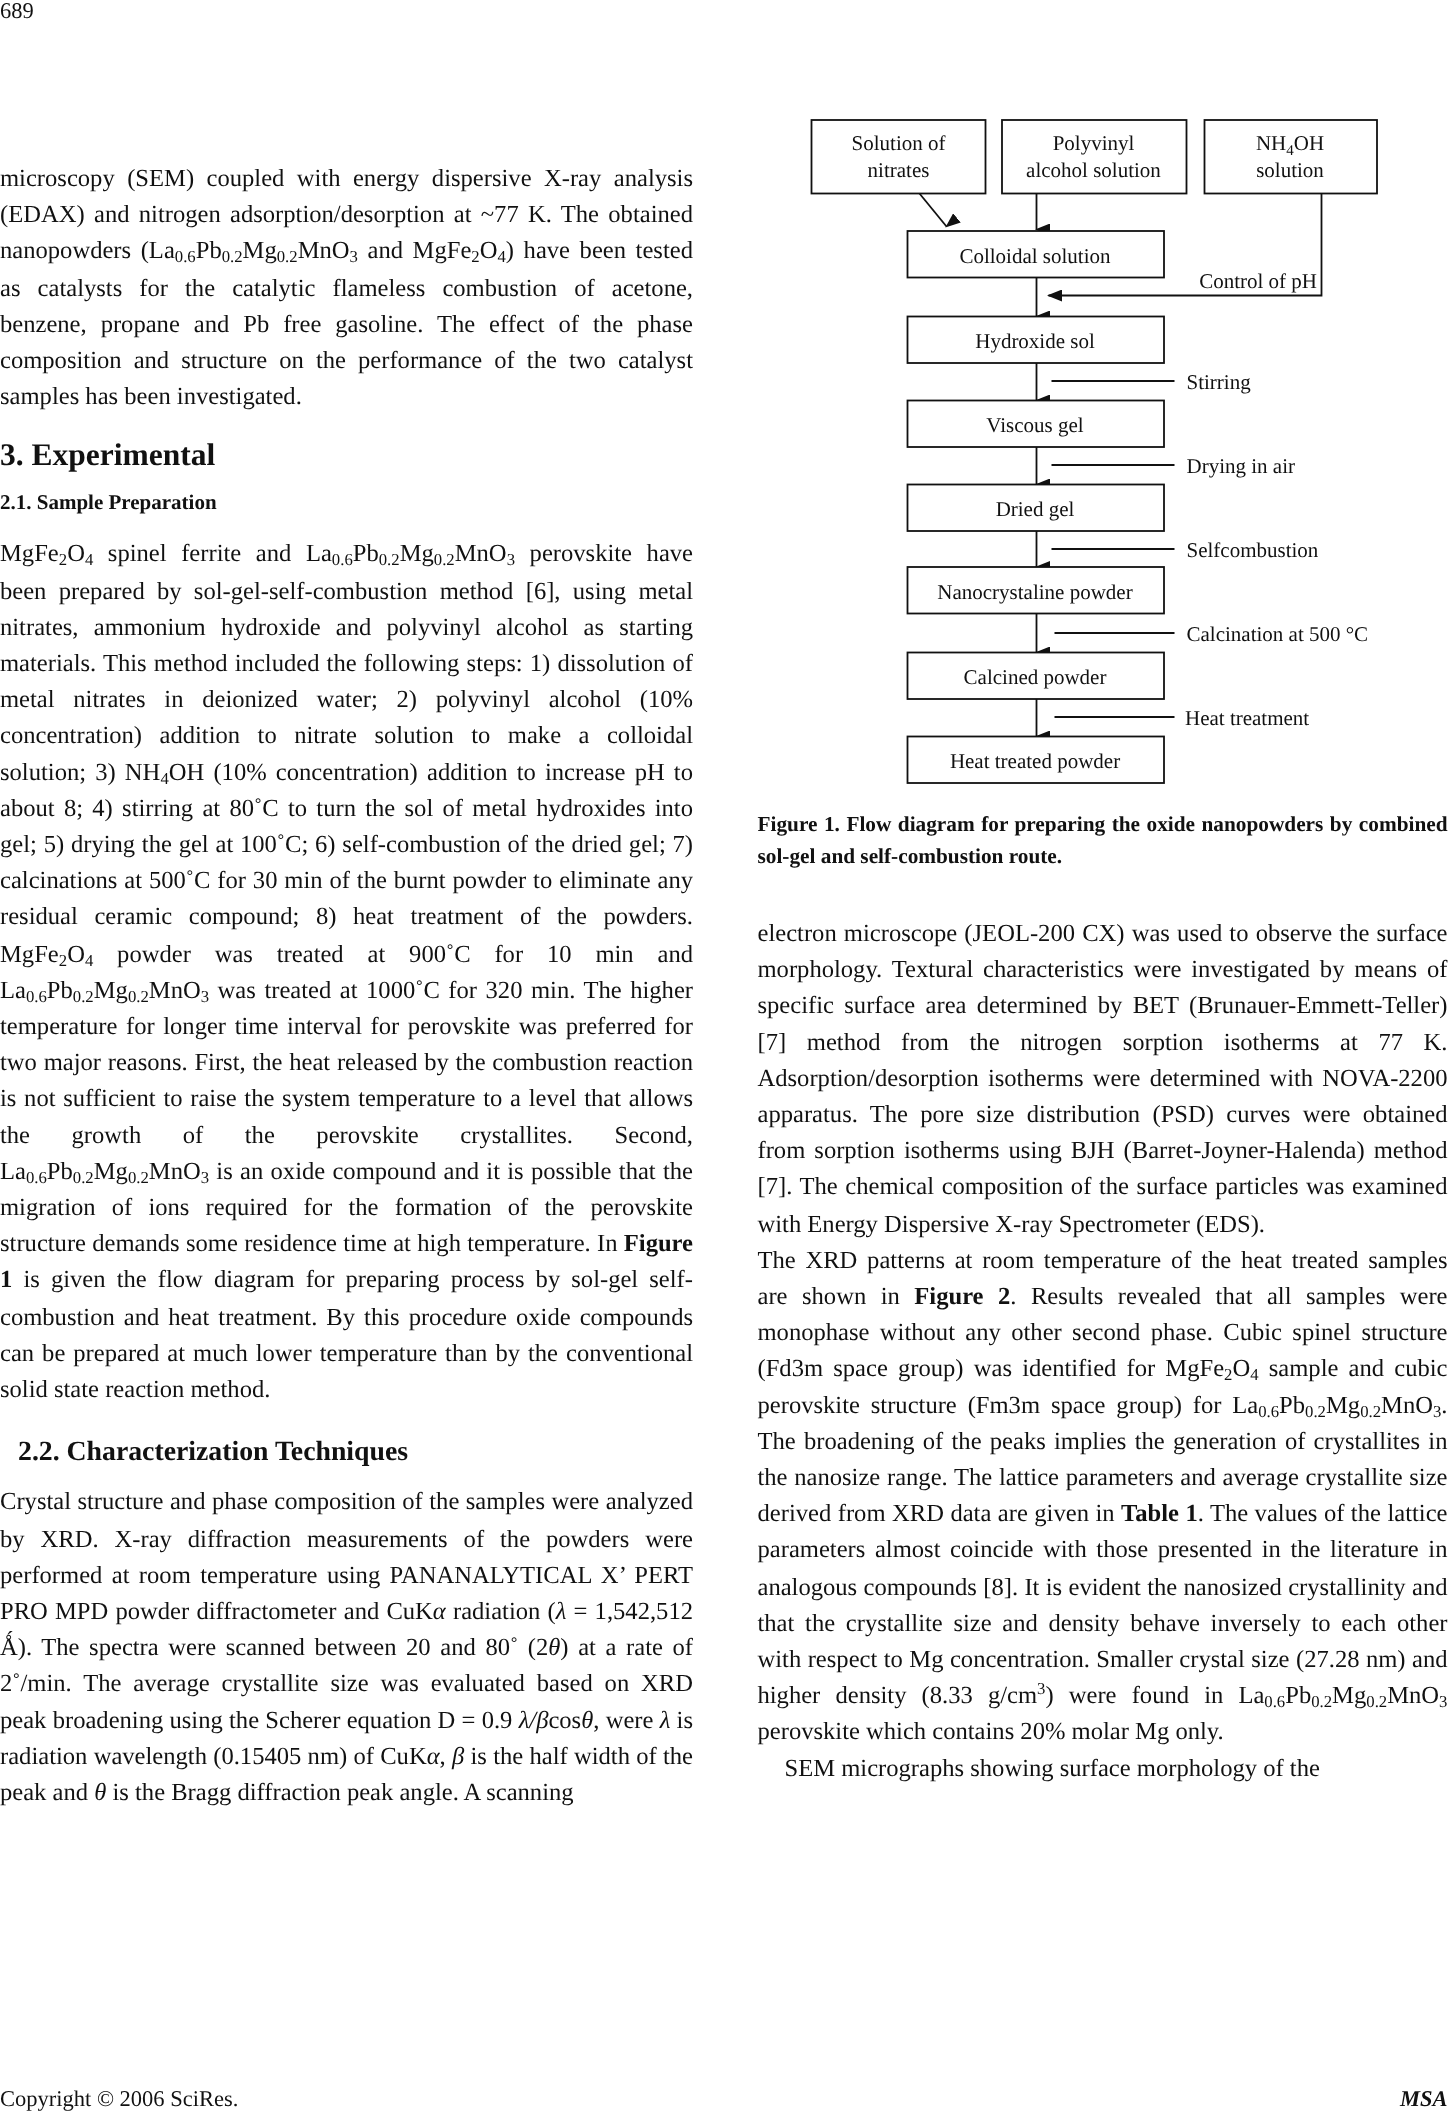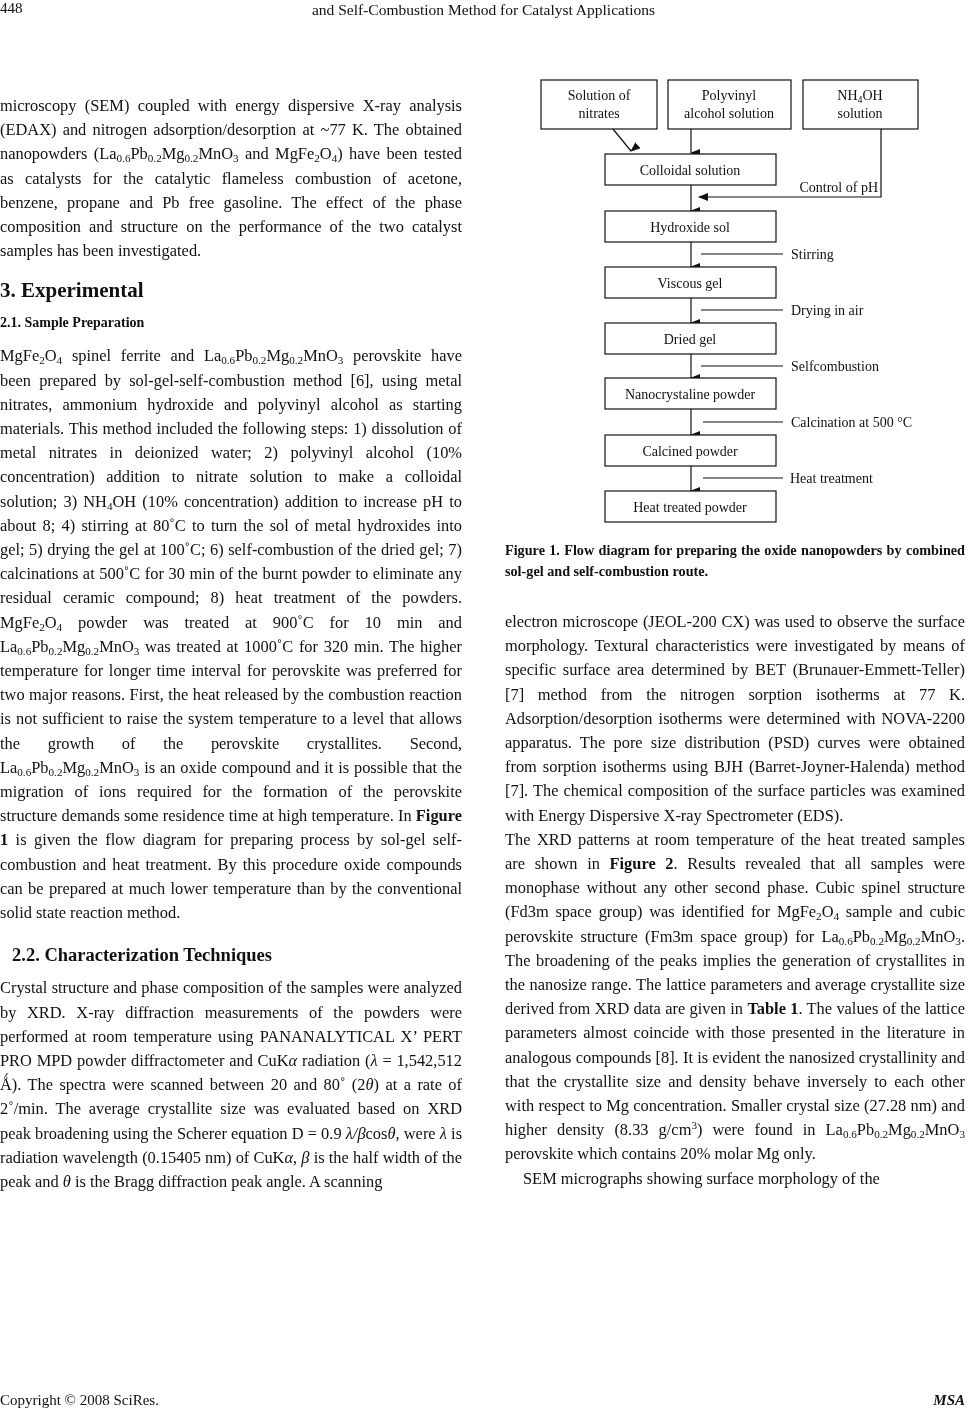--- a/index.html
+++ b/index.html
@@ -1,43 +1,42 @@
 <!DOCTYPE html>
 <html><head>
 <meta charset="utf-8">
 <style>
   html, body { margin: 0; padding: 0; background: #ffffff; }
   body { width: 967px; height: 1414px; position: relative; overflow: hidden;
          font-family: "Liberation Serif", "DejaVu Serif", serif; color: #111; }
   .hdr-page { position: absolute; left: 0; top: 0; font-size: 15px; }
   .hdr-title { position: absolute; left: 0; width: 967px; top: 0; text-align: center; font-size: 15.5px; line-height: 20px; }
   .col { position: absolute; font-size: 16.4px; line-height: 24.2px; text-align: justify; }
-  .col-left { left: 0; top: 94px; width: 462px; }
+  .col-left { left: 0; top: 107px; width: 462px; }
   .col-right { left: 505px; width: 460px; }
   .para { margin: 0; text-align: justify; text-align-last: left; }
   .indent { text-indent: 18px; }
   h2.sec { font-size: 21px; font-weight: bold; margin: 14px 0 8px 0; line-height: 26px; }
   h3.sub { font-size: 14px; font-weight: bold; margin: 6px 0 9px 0; line-height: 24px; }
   h3.sub2 { font-size: 18.5px; font-weight: bold; margin: 18px 0 9px 0; line-height: 24px; padding-left: 12px; }
   sub { font-size: 0.68em; vertical-align: -0.25em; line-height: 0; }
   sup { font-size: 0.68em; vertical-align: 0.5em; line-height: 0; }
   .fig { position: absolute; left: 500px; top: 60px; width: 467px; height: 470px; }
   .fig svg text { font-family: "Liberation Serif", "DejaVu Serif", serif; font-size: 14px; fill: #111; }
   .caption { position: absolute; left: 505px; top: 540px; width: 460px; font-size: 14.2px; font-weight: bold; line-height: 21px; text-align: justify; text-align-last: left; }
   .footer-left { position: absolute; left: 0; top: 1392px; font-size: 15px; }
   .footer-right { position: absolute; right: 2px; top: 1392px; font-size: 15px; font-style: italic; font-weight: bold; }
   b { font-weight: bold; }
   i { font-style: italic; }
 </style>
 </head>
 <body>
 
-<div class="hdr-page">448</div>
+<div class="hdr-page">689</div>
 <div class="hdr-title" style="top: 0px;">
-  <div>and Self-Combustion Method for Catalyst Applications</div>
 </div>
 
 <div class="col col-left">
   <p class="para"><span>microscopy (SEM) coupled with energy dispersive X-ray analysis (EDAX) and nitrogen adsorption/desorption at ~77 K. The obtained nanopowders (La</span><sub>0.6</sub><span>Pb</span><sub>0.2</sub><span>Mg</span><sub>0.2</sub><span>MnO</span><sub>3</sub><span> and MgFe</span><sub>2</sub><span>O</span><sub>4</sub><span>) have been tested as catalysts for the catalytic flameless combustion of acetone, benzene, propane and Pb free gasoline. The effect of the phase composition and structure on the performance of the two catalyst samples has been investigated.</span></p>
 
   <h2 class="sec">3. Experimental</h2>
   <h3 class="sub">2.1. Sample Preparation</h3>
 
   <p class="para"><span>MgFe</span><sub>2</sub><span>O</span><sub>4</sub><span> spinel ferrite and La</span><sub>0.6</sub><span>Pb</span><sub>0.2</sub><span>Mg</span><sub>0.2</sub><span>MnO</span><sub>3</sub><span> perovskite have been prepared by sol-gel-self-combustion method [6], using metal nitrates, ammonium hydroxide and polyvinyl alcohol as starting materials. This method included the following steps: 1) dissolution of metal nitrates in deionized water; 2) polyvinyl alcohol (10% concentration) addition to nitrate solution to make a colloidal solution; 3) NH</span><sub>4</sub><span>OH (10% concentration) addition to increase pH to about 8; 4) stirring at 80˚C to turn the sol of metal hydroxides into gel; 5) drying the gel at 100˚C; 6) self-combustion of the dried gel; 7) calcinations at 500˚C for 30 min of the burnt powder to eliminate any residual ceramic compound; 8) heat treatment of the powders. MgFe</span><sub>2</sub><span>O</span><sub>4</sub><span> powder was treated at 900˚C for 10 min and La</span><sub>0.6</sub><span>Pb</span><sub>0.2</sub><span>Mg</span><sub>0.2</sub><span>MnO</span><sub>3</sub><span> was treated at 1000˚C for 320 min. The higher temperature for longer time interval for perovskite was preferred for two major reasons. First, the heat released by the combustion reaction is not sufficient to raise the system temperature to a level that allows the growth of the perovskite crystallites. Second, La</span><sub>0.6</sub><span>Pb</span><sub>0.2</sub><span>Mg</span><sub>0.2</sub><span>MnO</span><sub>3</sub><span> is an oxide compound and it is possible that the migration of ions required for the formation of the perovskite structure demands some residence time at high temperature. In </span><b>Figure 1</b><span> is given the flow diagram for preparing process by sol-gel self-combustion and heat treatment. By this procedure oxide compounds can be prepared at much lower temperature than by the conventional solid state reaction method.</span></p>
 
@@ -133,14 +132,14 @@
 </div>
 
 <div class="caption">Figure 1. Flow diagram for preparing the oxide nanopowders by combined sol-gel and self-combustion route.</div>
 
 <div class="col col-right" style="top:610px;">
   <p class="para">electron microscope (JEOL-200 CX) was used to observe the surface morphology. Textural characteristics were investigated by means of specific surface area determined by BET (Brunauer-Emmett-Teller) [7] method from the nitrogen sorption isotherms at 77 K. Adsorption/desorption isotherms were determined with NOVA-2200 apparatus. The pore size distribution (PSD) curves were obtained from sorption isotherms using BJH (Barret-Joyner-Halenda) method [7]. The chemical composition of the surface particles was examined with Energy Dispersive X-ray Spectrometer (EDS).</p>
   <p class="para"><span>The XRD patterns at room temperature of the heat treated samples are shown in </span><b>Figure 2</b><span>. Results revealed that all samples were monophase without any other second phase. Cubic spinel structure (Fd3m space group) was identified for MgFe</span><sub>2</sub><span>O</span><sub>4</sub><span> sample and cubic perovskite structure (Fm3m space group) for La</span><sub>0.6</sub><span>Pb</span><sub>0.2</sub><span>Mg</span><sub>0.2</sub><span>MnO</span><sub>3</sub><span>. The broadening of the peaks implies the generation of crystallites in the nanosize range. The lattice parameters and average crystallite size derived from XRD data are given in </span><b>Table 1</b><span>. The values of the lattice parameters almost coincide with those presented in the literature in analogous compounds [8]. It is evident the nanosized crystallinity and that the crystallite size and density behave inversely to each other with respect to Mg concentration. Smaller crystal size (27.28 nm) and higher density (8.33 g/cm</span><sup>3</sup><span>) were found in La</span><sub>0.6</sub><span>Pb</span><sub>0.2</sub><span>Mg</span><sub>0.2</sub><span>MnO</span><sub>3</sub><span> perovskite which contains 20% molar Mg only.</span></p>
   <p class="para indent">SEM micrographs showing surface morphology of the</p>
 </div>
 
-<div class="footer-left">Copyright © 2008 SciRes.</div>
+<div class="footer-left">Copyright © 2006 SciRes.</div>
 <div class="footer-right">MSA</div>
 
 </body></html>

